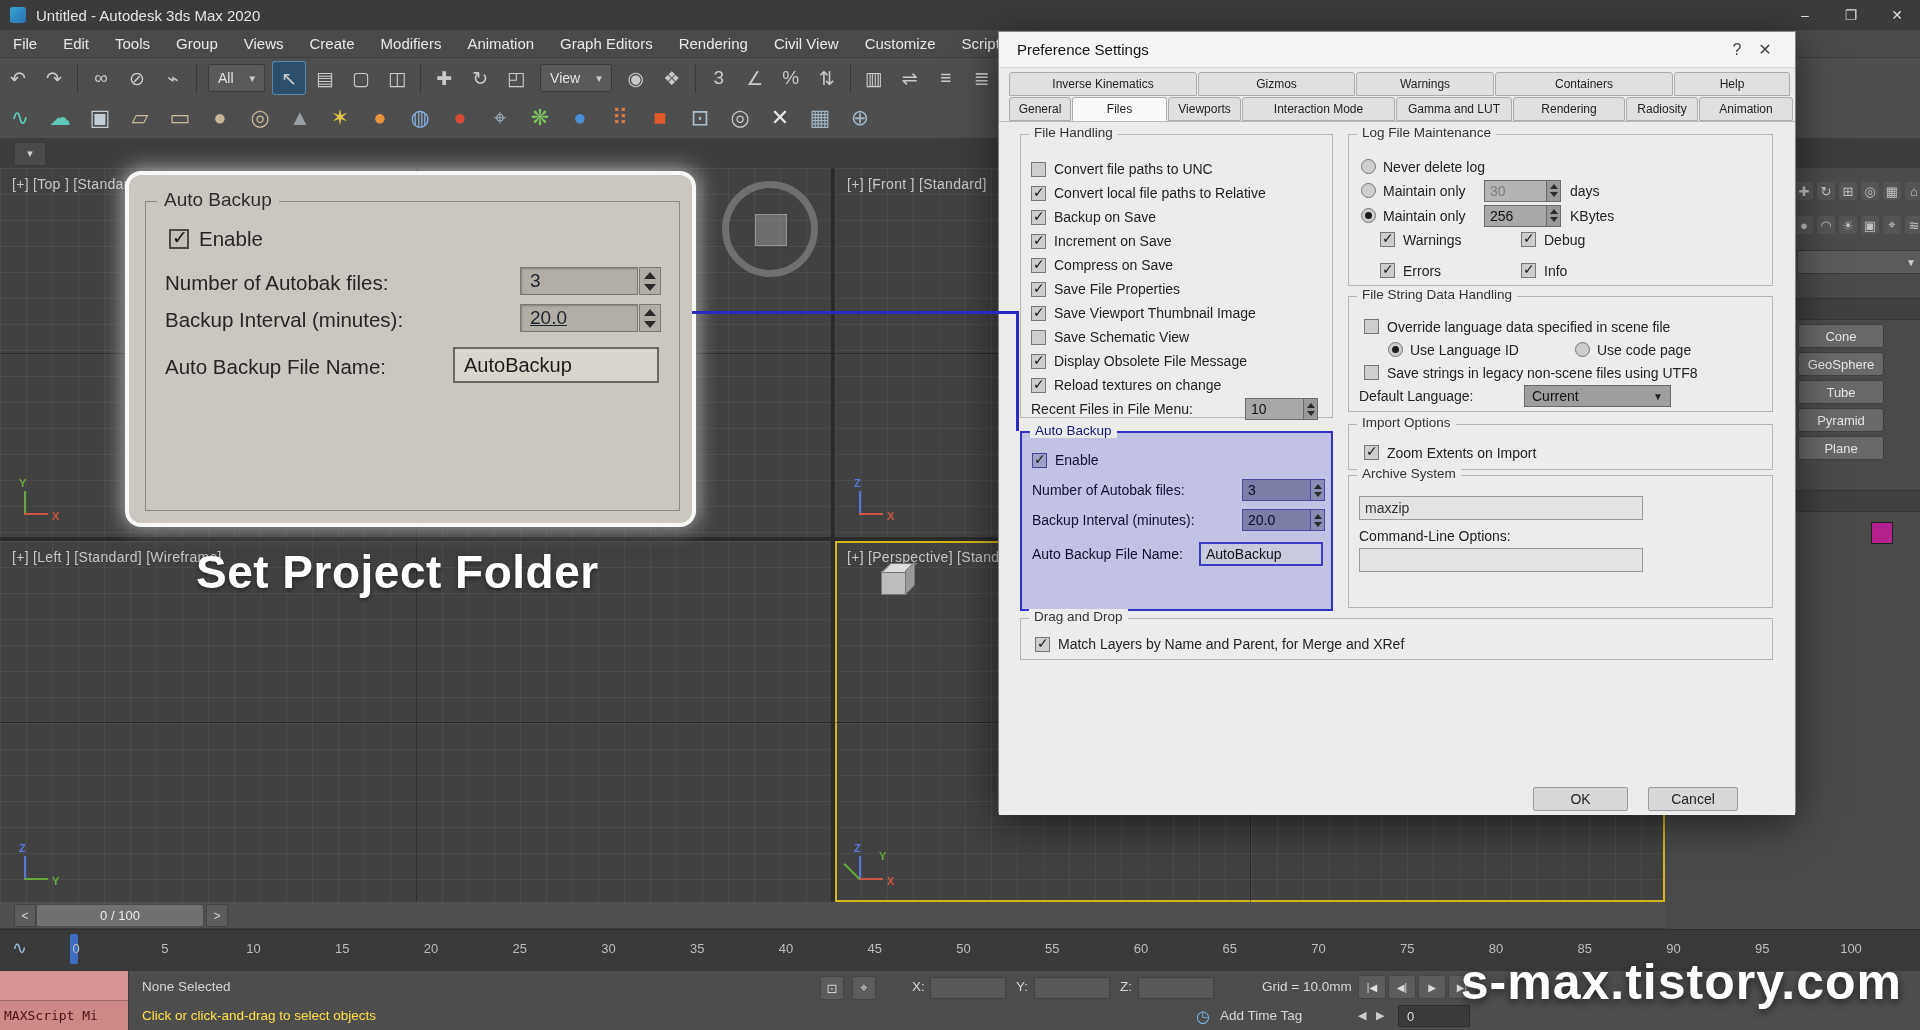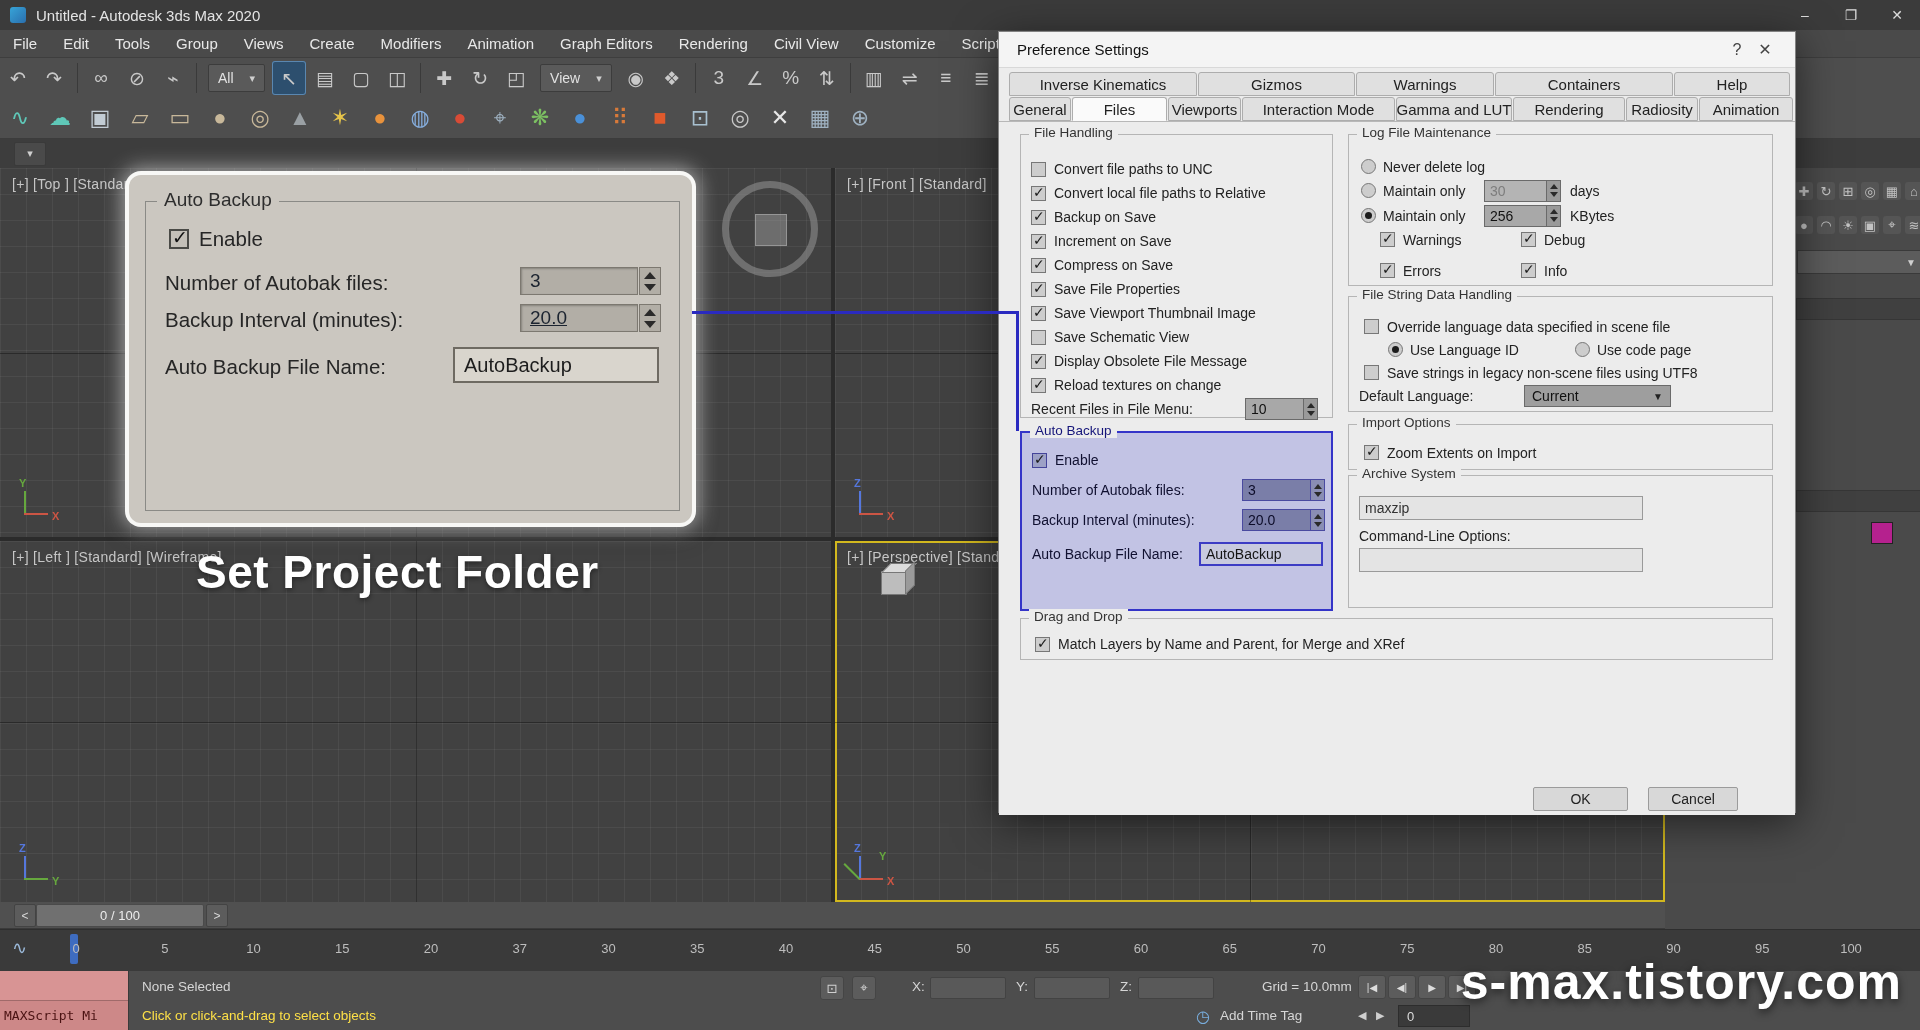--- a/index.html
+++ b/index.html
@@ -84,21 +84,21 @@
 
   
   #dialog{position:absolute;left:998px;top:31px;width:798px;height:782px;background:#ececec;border:1px solid #828282;box-shadow:0 10px 40px rgba(0,0,0,.55);z-index:40;box-sizing:border-box;}
   #dlg-titlebar{position:absolute;left:0;top:0;width:100%;height:36px;background:#f4f4f4;border-bottom:1px solid #d8d8d8;display:flex;align-items:center;box-sizing:border-box;padding:0 16px 0 18px;}
   #dlg-title{font-size:15px;color:#111;flex:1;}
   #dlg-help{width:28px;text-align:center;color:#444;font-size:16px;}
   #dlg-close{width:28px;text-align:center;color:#444;font-size:16px;}
   .tabrow{position:absolute;left:10px;display:flex;}
   #dlg-tabs1{top:40px;}
   #dlg-tabs2{top:65px;}
-  .tab{height:24px;display:flex;align-items:center;justify-content:center;background:#e0e0e0;border:1px solid #adadad;border-radius:3px 3px 0 0;font-size:15px;color:#222;margin-right:1px;box-sizing:border-box;white-space:nowrap;overflow:hidden;}
+  .tab{height:24px;display:flex;align-items:center;justify-content:center;background:#e0e0e0;border:1px solid #adadad;border-radius:3px 3px 0 0;font-size:12px;color:#222;margin-right:1px;box-sizing:border-box;white-space:nowrap;overflow:hidden;}
   .tab.active{background:#fafafa;border-bottom-color:#fafafa;}
   #dlg-body{position:absolute;left:0;top:89px;width:100%;height:693px;background:#ececec;border-top:1px solid #b8b8b8;}
   .grp{position:absolute;border:1px solid #b5b5b5;box-sizing:border-box;}
   .gt{position:absolute;top:-10px;left:8px;background:#ececec;padding:0 5px;font-size:13.5px;color:#333;white-space:nowrap;}
   .rows{padding-top:22px;}
   .row{display:flex;align-items:center;height:24px;padding-left:10px;font-size:14px;}
   .lbl{color:#222;font-size:14px;white-space:nowrap;}
   .chk{flex:none;width:15px;height:15px;background:#cdcdcd;border:1px solid #777;margin-right:8px;position:relative;box-sizing:border-box;}
   .chk.on::after{content:"✓";position:absolute;left:1px;top:-3px;font-size:14px;font-weight:bold;color:#1a1a1a;}
   .rad{flex:none;width:15px;height:15px;border-radius:50%;background:#cdcdcd;border:1px solid #777;margin-right:7px;position:relative;box-sizing:border-box;}
@@ -306,40 +306,47 @@
         <span class="cp-ic">◠</span>
         <span class="cp-ic">☀</span>
         <span class="cp-ic">▣</span>
         <span class="cp-ic">⌖</span>
         <span class="cp-ic">≋</span>
       </div>
     <div id="cp-drop">
         <span class="darr">▼</span>
       </div>
     <div class="cp-bar" style="top:130px;"></div>
+    <div id="cp-buttons">
+        <div class="cmd-btn">Cone</div>
+        <div class="cmd-btn">GeoSphere</div>
+        <div class="cmd-btn">Tube</div>
+        <div class="cmd-btn">Pyramid</div>
+        <div class="cmd-btn">Plane</div>
+      </div>
     <div class="cp-bar" style="top:322px;"></div>
     <div id="color-swatch" style="background: rgb(181, 33, 142);"></div>
   </div>
 
   <div id="timeslider">
     <span class="ts-btn" style="left:14px;">&lt;</span>
     <span id="ts-grip">0 / 100</span>
     <span class="ts-btn" style="left:206px;">&gt;</span>
   </div>
 
   <div id="trackbar">
     <span id="tb-curve">∿</span>
     <span id="tb-marker" style="background: rgb(62, 108, 192);"></span>
     <div id="ticks">
         <span class="tick" style="left: 76px;">0</span>
         <span class="tick" style="left: 164.75px;">5</span>
         <span class="tick" style="left: 253.5px;">10</span>
         <span class="tick" style="left: 342.25px;">15</span>
         <span class="tick" style="left: 431px;">20</span>
-        <span class="tick" style="left: 519.75px;">37</span>
+        <span class="tick" style="left: 519.75px;">25</span>
         <span class="tick" style="left: 608.5px;">30</span>
         <span class="tick" style="left: 697.25px;">35</span>
         <span class="tick" style="left: 786px;">40</span>
         <span class="tick" style="left: 874.75px;">45</span>
         <span class="tick" style="left: 963.5px;">50</span>
         <span class="tick" style="left: 1052.25px;">55</span>
         <span class="tick" style="left: 1141px;">60</span>
         <span class="tick" style="left: 1229.75px;">65</span>
         <span class="tick" style="left: 1318.5px;">70</span>
         <span class="tick" style="left: 1407.25px;">75</span>

